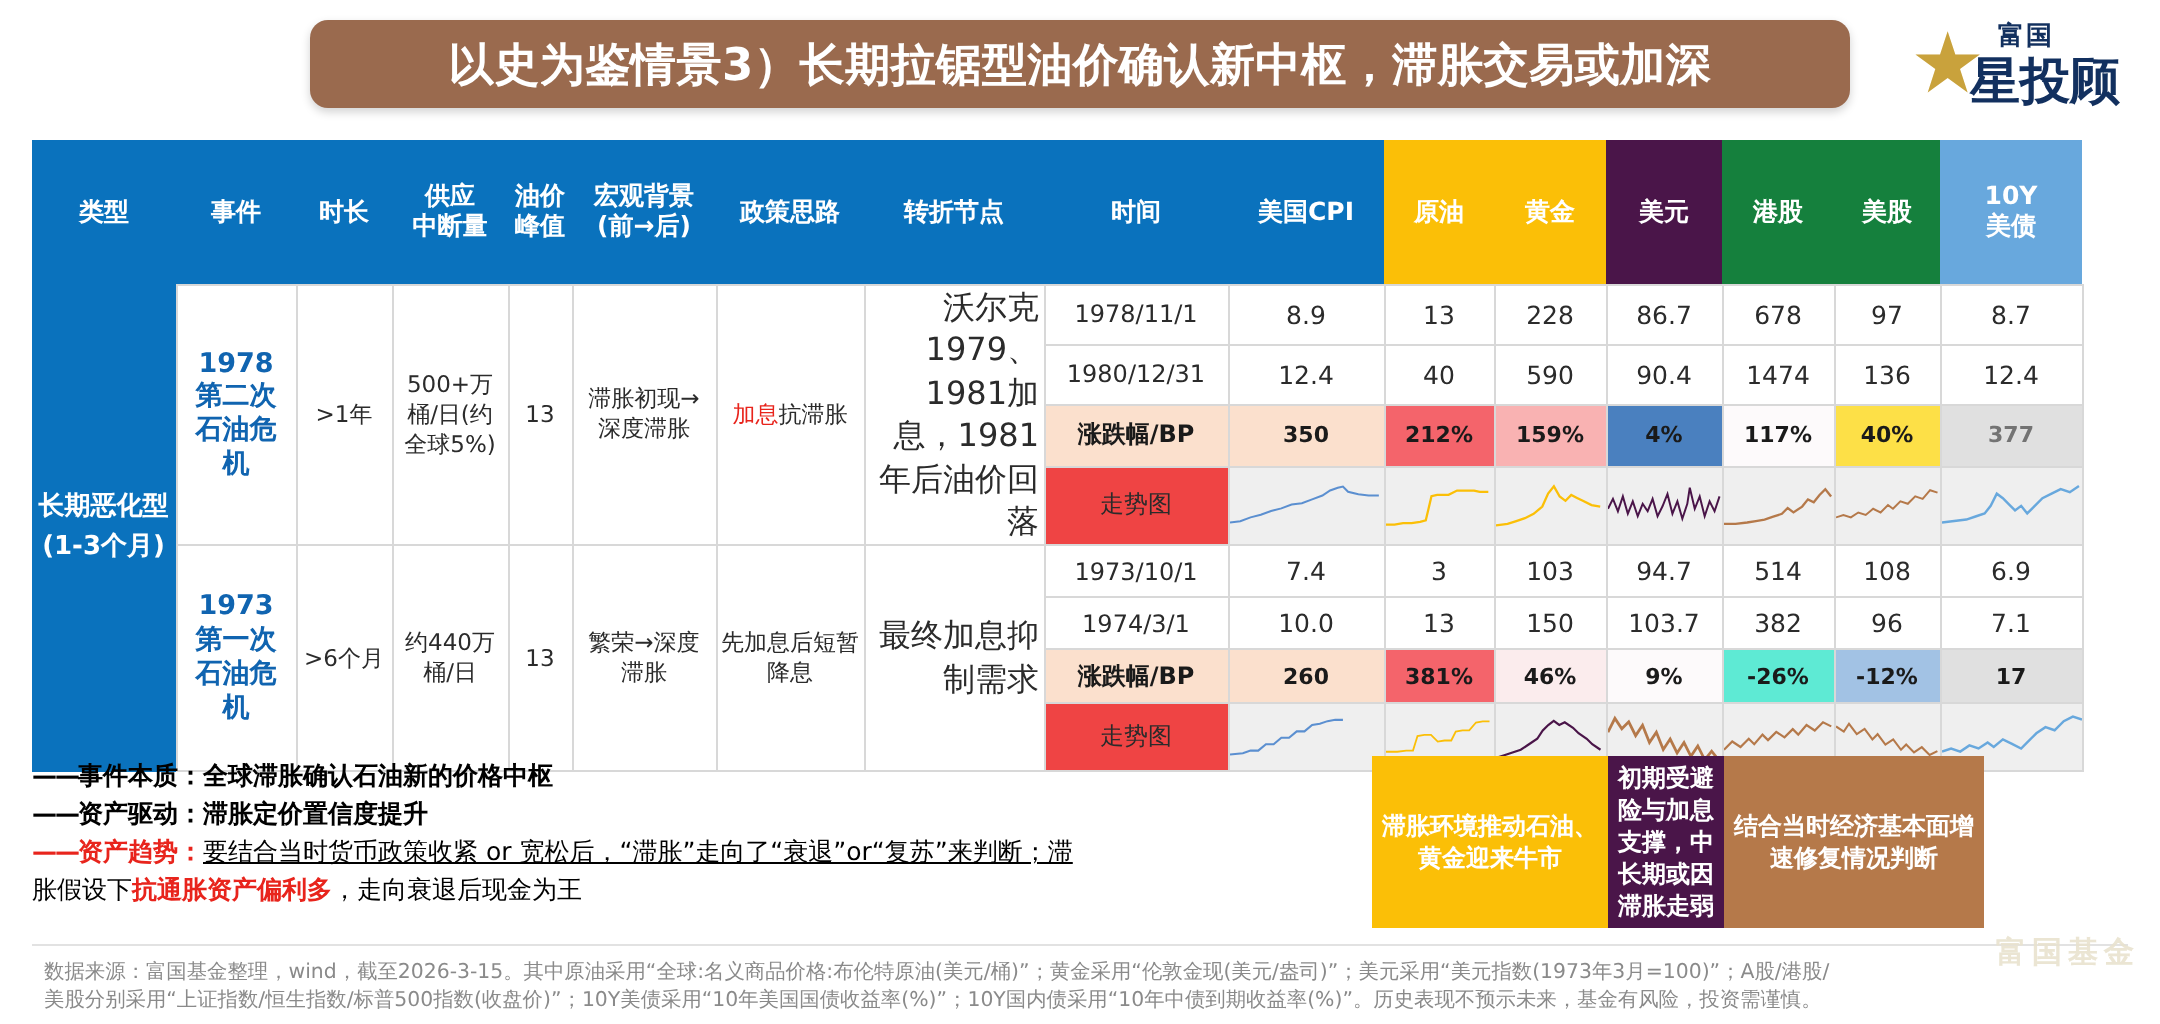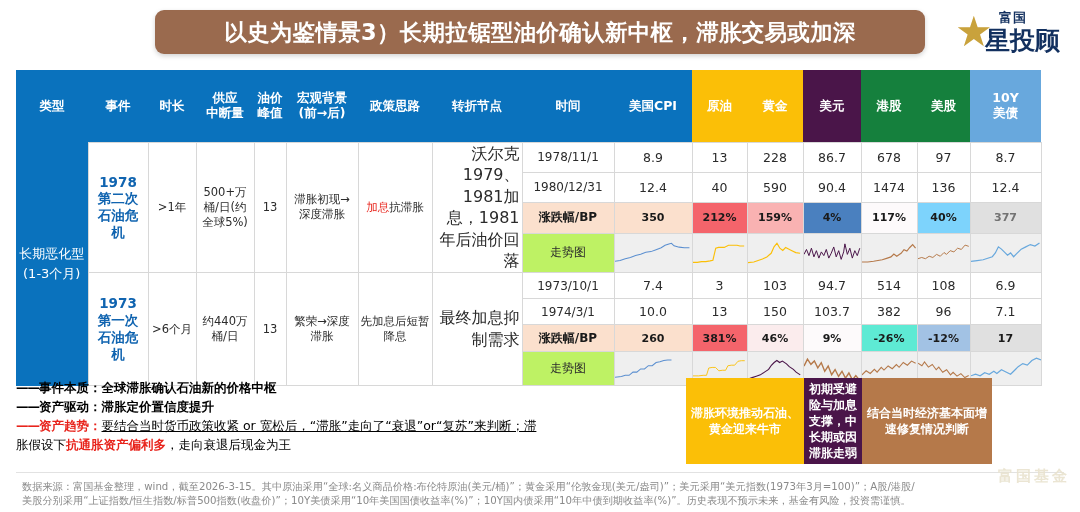--- a/index.html
+++ b/index.html
@@ -37,33 +37,33 @@
   table.grid td, table.grid th { border: 1px solid #d8d8d8; padding: 0 2px; vertical-align: middle; }
 
   .hdr { color:#fff; font-weight:bold; font-size:12.5px; text-align:center; line-height:1.15; border:none !important;}
   .hdr-blue { background:#0a72bd; }
   .hdr-yellow { background:#fbbf07; }
   .hdr-purple { background:#4a1549; }
   .hdr-brown { background:#15803d; }
   .hdr-lblue { background:#68a8dd; }
 
   .cat-cell {
-    background:#0a72bd; color:#ffffff; font-weight:normal; font-size:13px;
+    background:#0a72bd; color:#ffffff; font-weight:bold; font-size:13px;
     text-align:center; line-height:1.5; border:none !important;
   }
   .ev-cell { color:#1064b0; font-weight:bold; font-size:13.5px; text-align:center; line-height:1.25; }
   .txt { font-size:11.5px; color:#2b2b2b; text-align:center; line-height:1.3; }
   .txt-l { font-size:16px; color:#2b2b2b; text-align:right; line-height:1.35; padding-left:4px; }
   .num { font-size:12.5px; color:#2b2b2b; text-align:center; }
   .date { font-size:12px; color:#2b2b2b; text-align:center; }
   .red-ink { color:#e8241c; }
 
   .chg { font-size:11px; font-weight:bold; text-align:center; color:#1a1a1a; }
   .chg-label { background:#fbe0cd; font-size:12px; font-weight:bold; color:#1a1a1a; text-align:center; }
-  .trend-label { background:#bef264; font-size:12px; color:#2b2b2b; text-align:center; }
+  .trend-label { background:#ef4444; font-size:12px; color:#2b2b2b; text-align:center; }
   .spark { background:#efefef; padding:0 !important; }
   .spark svg { display:block; width:100%; height:100%; }
 
   
   .summary { position:absolute; left:16px; top:378px; width:670px; height:86px; font-size:12.5px; }
   .sum-line { line-height:19px; white-space:nowrap; }
   .dash { letter-spacing:-1px; font-weight:bold; }
   .b { font-weight:bold; }
   .u { text-decoration: underline; }
   .sum-red { color:#e8241c; font-weight:bold; }
@@ -189,21 +189,21 @@
       <td class="num">136</td>
       <td class="num">12.4</td>
     </tr>
     <tr style="height:27px">
       <td class="chg-label">涨跌幅/BP</td>
       <td class="chg" id="c0_0" style="background: rgb(251, 224, 205); color: rgb(26, 26, 26);">350</td>
       <td class="chg" id="c0_1" style="background: rgb(244, 100, 107); color: rgb(26, 26, 26);">212%</td>
       <td class="chg" id="c0_2" style="background: rgb(249, 178, 178); color: rgb(26, 26, 26);">159%</td>
       <td class="chg" id="c0_3" style="background: rgb(74, 128, 191); color: rgb(26, 26, 26);">4%</td>
       <td class="chg" id="c0_4" style="background: rgb(253, 250, 251); color: rgb(26, 26, 26);">117%</td>
-      <td class="chg" id="c0_5" style="background: #7dd3fc; color: rgb(26, 26, 26);">40%</td>
+      <td class="chg" id="c0_5" style="background: #fde047; color: rgb(26, 26, 26);">40%</td>
       <td class="chg" id="c0_6" style="background: rgb(224, 224, 224); color: #737373;">377</td>
     </tr>
     <tr style="height:34px">
       <td class="trend-label">走势图</td>
       <td class="spark">
             <svg viewBox="0 0 120 34" preserveAspectRatio="none">
               <polyline id="sp_r1_cpi" fill="none" stroke="#5b8fd0" stroke-width="1.6" points="0,30 8,29 16,26 24,24 32,21 40,19 48,16 56,15 64,12 72,9 78,5 84,3 88,2 92,6 100,8 108,9 116,9"></polyline>
             </svg>
           </td>
       <td class="spark">

